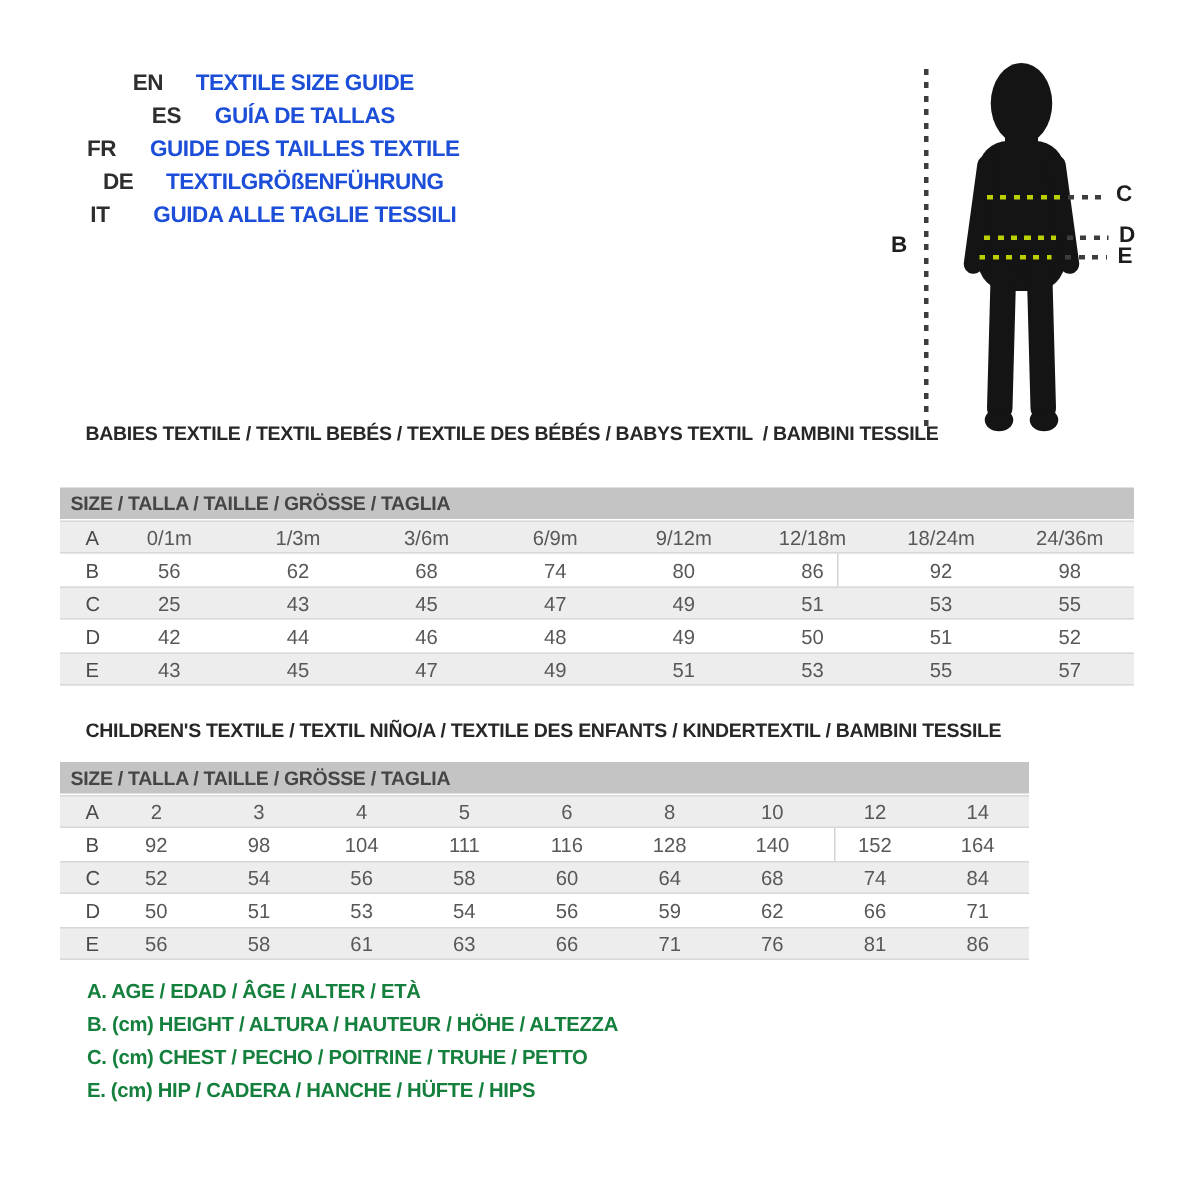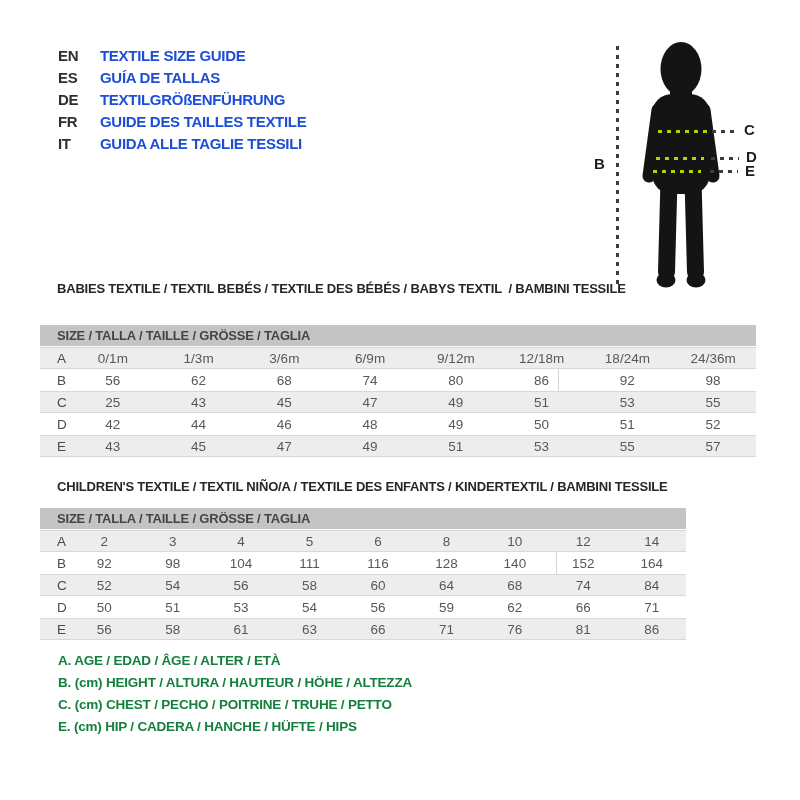--- a/index.html
+++ b/index.html
@@ -1,39 +1,39 @@
 <!DOCTYPE html>
 <html><head>
 <meta charset="utf-8">
 <style>
   * { margin:0; padding:0; box-sizing:border-box; }
   html,body { width:800px; height:800px; background:#ffffff; overflow:hidden; }
   body { position:relative; font-family:"Liberation Sans", sans-serif; color:#303030; }
 
   
   .lang-block { position:absolute; left:58px; top:44px; }
-  .lang-row { display:flex; height:22px; align-items:center; }
+  .lang-row { display:flex; height:22px; align-items:center;justify-content:center; }
   .lang-code { width:42px; font-weight:bold; font-size:15px; letter-spacing:-0.3px; color:#2e2e2e; }
   .lang-title { font-weight:bold; font-size:15px; letter-spacing:-0.3px; color:#1d4ed8; white-space:pre; }
 
   
   .figure-svg { position:absolute; left:600px; top:30px; }
   .dash-h { position:absolute; height:3px; }
   .dash-dark { background:repeating-linear-gradient(90deg,#3d3d3d 0 4px,transparent 4px 9px); }
   .dash-accent { background:repeating-linear-gradient(90deg,#bccf00 0 4px,transparent 4px 9px); }
   .dash-v { position:absolute; width:3px; background:repeating-linear-gradient(180deg,#3d3d3d 0 4px,transparent 4px 9px); }
   .fig-label { position:absolute; font-weight:bold; font-size:15px; color:#1d1d1d; }
 
   
   .section-heading { position:absolute; left:57px; font-weight:bold; font-size:13px; letter-spacing:-0.2px; color:#272727; white-space:pre; }
 
   
   .size-table { position:absolute; left:40px; }
   .t-header { position:relative; z-index:0; height:21px; line-height:21px; margin-bottom:1px;
-              background:#c4c4c4; padding-left:17px; font-weight:bold; font-size:13px;
+              background:#c4c4c4; padding-left:7px; font-weight:bold; font-size:13px;
               letter-spacing:-0.2px; color:#454545; }
   .t-body { position:relative; }
   .t-row { position:relative; z-index:2; display:grid; height:22px; align-items:center;
            font-size:13.5px; color:#585858; }
   .t-row:nth-child(even) { background:#ededed; border-top:1px solid #d8d8d8; border-bottom:1px solid #d8d8d8; }
   .t-label { padding-left:17px; font-size:13.5px; color:#4a4a4a; }
   .t-cell { text-align:center; }
   .patch { position:absolute; z-index:1; background:#ffffff; border-left:1px solid #d4d4d4; }
 
   
@@ -47,26 +47,26 @@
 <div class="lang-block">
     <div class="lang-row">
       <span class="lang-code">EN</span>
       <span class="lang-title">TEXTILE SIZE GUIDE</span>
     </div>
     <div class="lang-row">
       <span class="lang-code">ES</span>
       <span class="lang-title">GUÍA DE TALLAS</span>
     </div>
     <div class="lang-row">
+      <span class="lang-code">FR</span>
+      <span class="lang-title">GUIDE DES TAILLES TEXTILE</span>
+    </div>
+    <div class="lang-row">
       <span class="lang-code">DE</span>
       <span class="lang-title">TEXTILGRÖßENFÜHRUNG</span>
-    </div>
-    <div class="lang-row">
-      <span class="lang-code">FR</span>
-      <span class="lang-title">GUIDE DES TAILLES TEXTILE</span>
     </div>
     <div class="lang-row">
       <span class="lang-code">IT</span>
       <span class="lang-title">GUIDA ALLE TAGLIE TESSILI</span>
     </div>
   </div>
 
 <svg class="figure-svg" width="170" height="266" viewBox="0 0 170 266">
   <g fill="#141414" stroke="none">
     <ellipse cx="81" cy="39" rx="20.5" ry="27"></ellipse>

